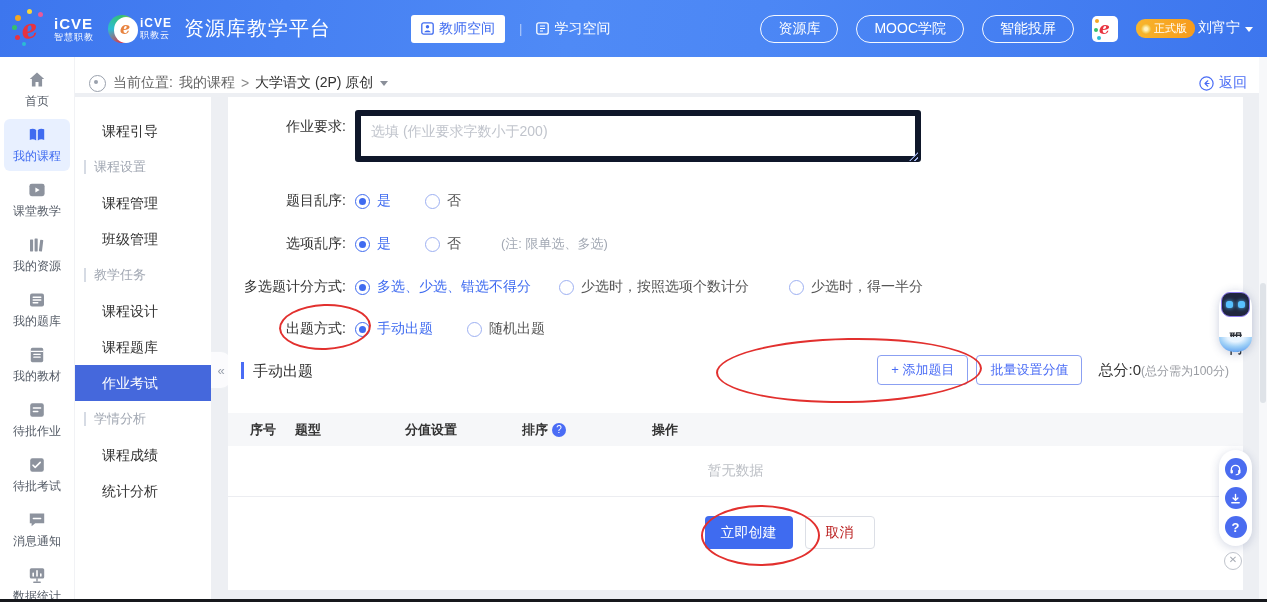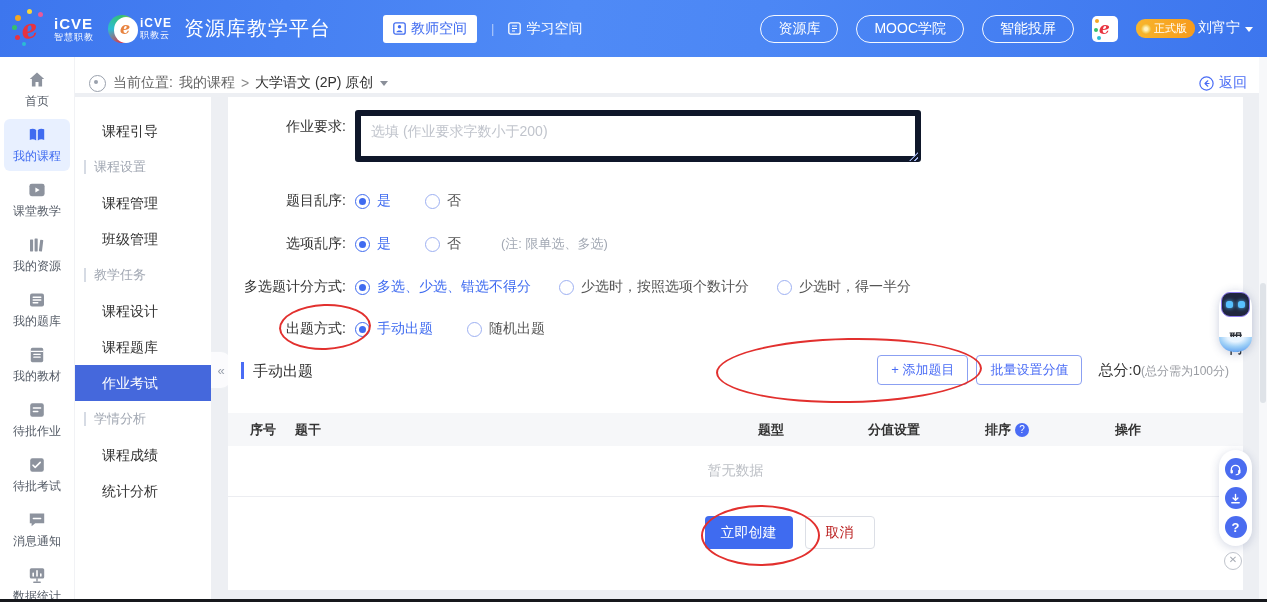--- a/index.html
+++ b/index.html
@@ -19,21 +19,21 @@
   .pk5{width:5px;height:5px;background:#e85a9b;left:24px;top:1px;}
   .pk6{width:4px;height:4px;background:#2bbcd4;left:8px;top:31px;}
   .logo-txt{margin-left:4px;line-height:1;flex:none;}
   .logo-txt .b{font-weight:700;font-size:15px;letter-spacing:1px;display:block;}
   .logo-txt .s{font-size:9px;display:block;margin-top:2px;letter-spacing:1px;}
   .shell{position:relative;width:28px;height:28px;margin-left:14px;flex:none;}
   .shell .c1{position:absolute;inset:0;border-radius:50%;background:conic-gradient(#35c06f,#f8d83a,#e8333f,#2bbcd4,#35c06f);}
   .shell .c2{position:absolute;left:6px;top:2px;width:24px;height:26px;border-radius:50%;background:#fff;}
   .shell b{position:absolute;left:12px;top:4px;font:italic 700 16px "DejaVu Serif",serif;color:#e8833f;}
   .plat-title{font-size:20px;margin-left:12px;letter-spacing:1px;flex:none;}
-  .hdr-nav{display:flex;align-items:center;margin-left:52px;flex:none;}
+  .hdr-nav{display:flex;align-items:center;margin-left:80px;flex:none;}
   .chip{display:flex;align-items:center;gap:5px;background:#fff;color:#3f6bf0;font-size:14px;padding:5px 10px;border-radius:3px;cursor:pointer;}
   .hdr-nav .sep{margin:0 14px;color:rgba(255,255,255,.55);font-size:13px;}
   .navlink{display:flex;align-items:center;gap:5px;font-size:14px;color:#fff;cursor:pointer;}
   .hdr-right{margin-left:auto;display:flex;align-items:center;gap:18px;}
   .pill{border:1px solid rgba(255,255,255,.95);border-radius:15px;padding:4px 17px;font-size:14px;color:#fff;cursor:pointer;white-space:nowrap;}
   .minilogo{width:26px;height:26px;background:#fff;border-radius:5px;position:relative;flex:none;}
   .minilogo b{position:absolute;left:7px;top:2px;font:italic 700 17px "DejaVu Serif",serif;color:#e8333f;}
   .minilogo i{position:absolute;border-radius:50%;width:4px;height:4px;}
   .ml1{background:#f5a623;left:3px;top:3px;}.ml2{background:#35c06f;left:2px;top:12px;}.ml3{background:#2bbcd4;left:5px;top:20px;}
   .usercol{display:flex;flex-direction:row;align-items:flex-start;gap:3px;}
@@ -341,21 +341,21 @@
       </span>
     </div>
 
     <div class="frow row4">
       <span class="flabel">多选题计分方式:</span>
       <span class="fbody">
         <span class="opt checked" style="margin-right:28px;">
             <span class="radio"></span>
             <span>多选、少选、错选不得分</span>
           </span>
-        <span class="opt" style="margin-right:28px;">
+        <span class="opt" style="margin-right:40px;">
             <span class="radio"></span>
             <span>少选时，按照选项个数计分</span>
           </span>
         <span class="opt">
             <span class="radio"></span>
             <span>少选时，得一半分</span>
           </span>
       </span>
     </div>
 
@@ -378,21 +378,20 @@
       <span class="sec-spacer"></span>
       <button class="obtn">+ 添加题目</button>
       <button class="obtn">批量设置分值</button>
       <span class="total">
         <span>总分:0</span><small>(总分需为100分)</small>
       </span>
     </div>
 
     <div class="thead">
       <span class="th th1">序号</span>
-      <span class="th th2">题干</span>
       <span class="th th3">题型</span>
       <span class="th th4">分值设置</span>
       <span class="th th5">
         <span>排序</span>
         <span class="help">?</span>
       </span>
       <span class="th th6">操作</span>
     </div>
 
     <div class="tempty">暂无数据</div>

